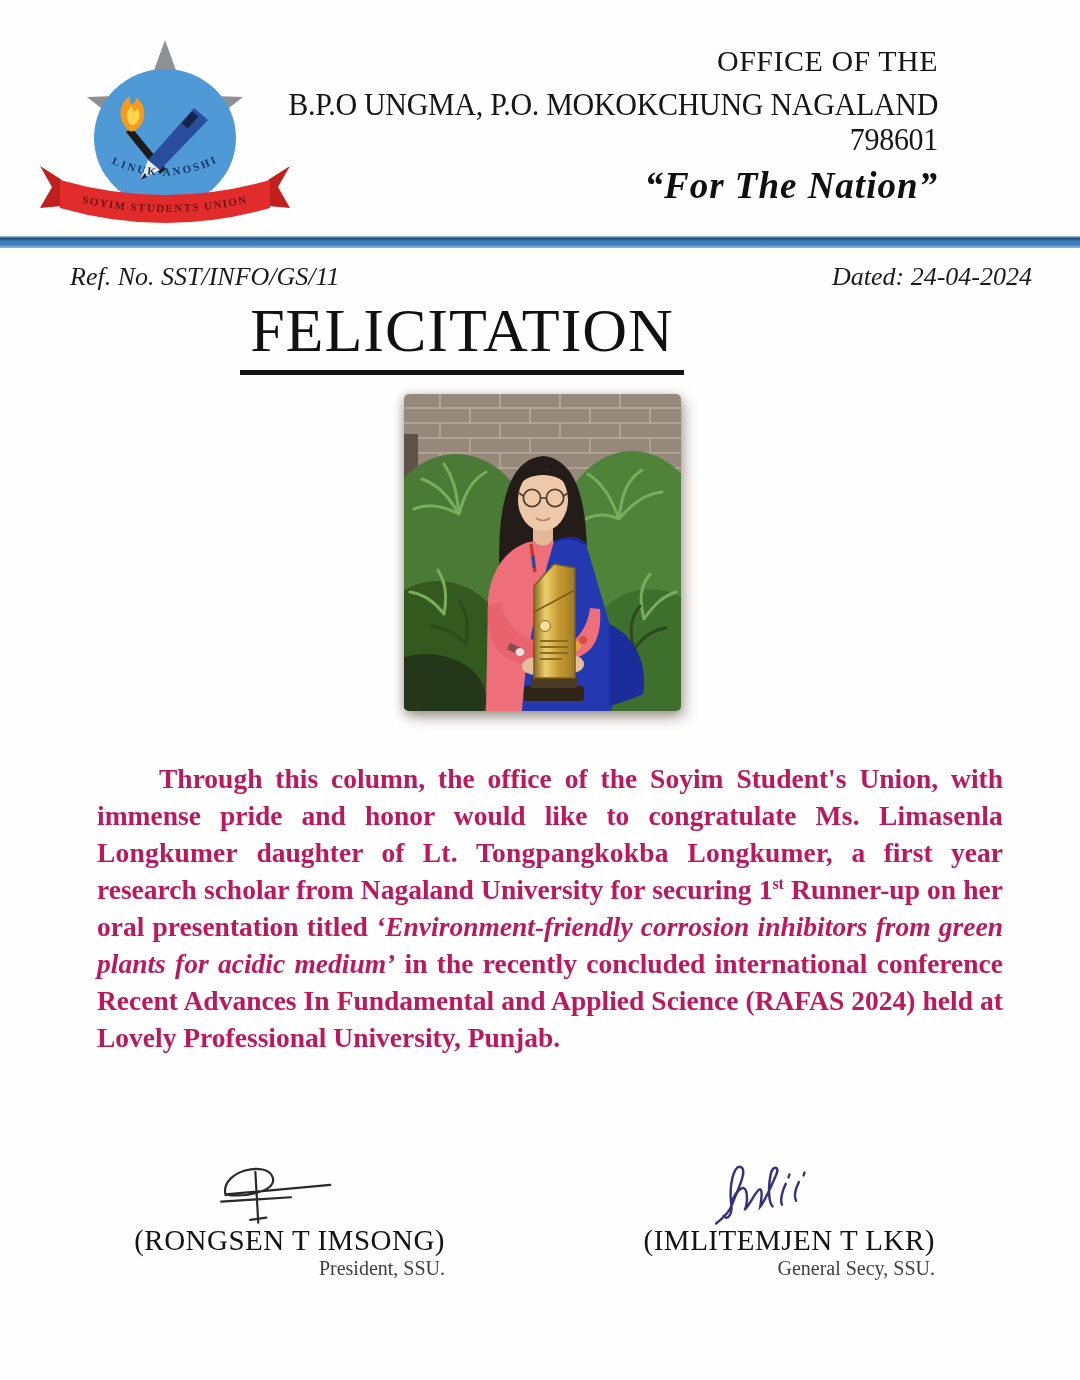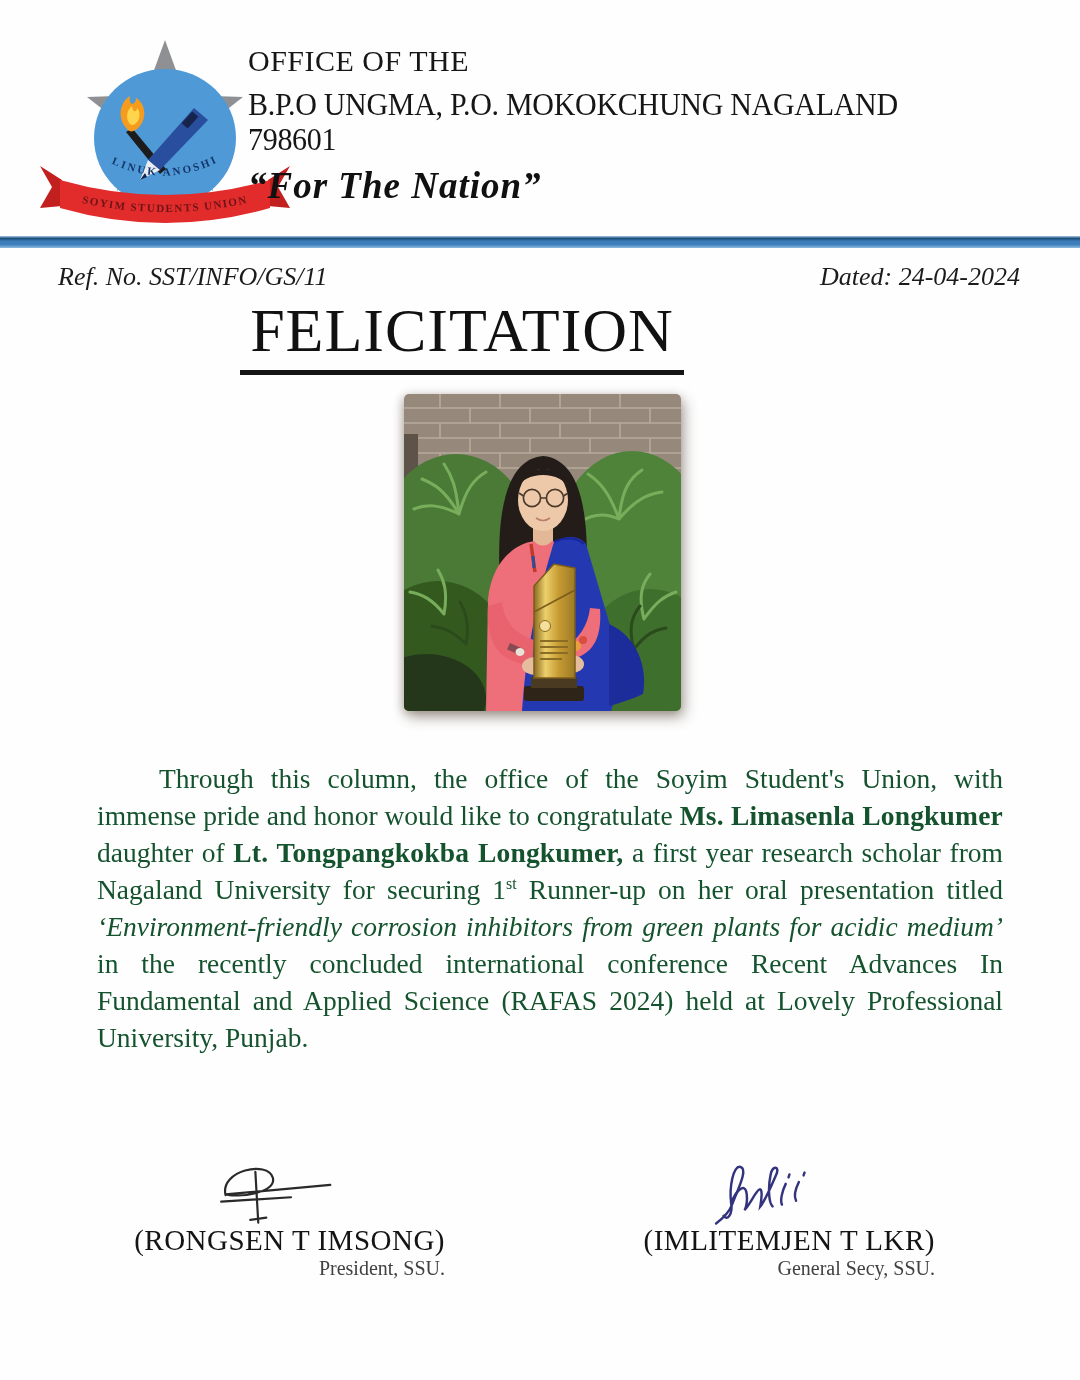--- a/index.html
+++ b/index.html
@@ -3,41 +3,41 @@
 <meta charset="utf-8">
 <style>
   html,body{margin:0;padding:0;background:#ffffff;}
   .page{
     position:relative;width:1080px;height:1380px;margin:0 auto;
     background:#fefefe;overflow:hidden;
     font-family:"Liberation Serif", serif;color:#1d1d1d;
   }
   
   .logo{position:absolute;left:36px;top:34px;width:258px;height:200px;}
-  .header-text{position:absolute;left:248px;top:44px;width:690px;text-align:left;}
+  .header-text{position:absolute;left:248px;top:44px;width:690px;text-align:right;}
   .office-line{font-size:30px;letter-spacing:.5px;color:#161616;}
   .org-name{font-size:48px;letter-spacing:.5px;margin-top:2px;color:#111;}
   .org-address{font-size:30px;letter-spacing:-.3px;margin-top:10px;color:#161616;transform:scaleY(1.05);}
   .motto{font-size:37px;font-weight:bold;font-style:italic;margin-top:8px;letter-spacing:1px;color:#101010;}
   .divider{position:absolute;left:0;top:236px;width:1080px;height:12px;
     background:linear-gradient(to bottom,#a9cbe7 0%,#1d4d78 20%,#3a7ab8 42%,#3f80bd 72%,#8fbcdf 100%);}
   
-  .meta-row{position:absolute;left:58px;top:262px;width:962px;display:flex;justify-content:space-between;
+  .meta-row{position:absolute;left:70px;top:262px;width:962px;display:flex;justify-content:space-between;
     font-style:italic;font-size:26px;color:#1b1b1b;}
   
   .title-wrap{position:absolute;left:0;top:298px;width:924px;text-align:center;}
   .doc-title{display:inline-block;margin:0;font-size:62px;font-weight:400;letter-spacing:1px;
     color:#111;border-bottom:5px solid #151515;padding:0 10px 7px 10px;line-height:1.05;}
   
   .photo{position:absolute;left:404px;top:394px;width:277px;height:317px;margin:0;
     border-radius:5px;overflow:hidden;box-shadow:3px 6px 14px rgba(70,55,40,.45), -2px 2px 8px rgba(70,55,40,.25);}
   .photo svg{display:block;width:100%;height:100%;}
   
   .body-text{position:absolute;left:97px;top:760px;width:906px;
-    font-size:27.5px;line-height:37px;text-align:justify;color:#14532d;}
+    font-size:27.5px;line-height:37px;text-align:justify;color:#be185d;font-weight:bold;}
   .body-text p{margin:0;}
   .p1{text-indent:62px;}
   .p2{text-indent:34px;}
   .body-text sup{font-size:58%;vertical-align:super;line-height:0;}
   .body-text b{letter-spacing:.2px;}
   
   .sig-row{position:absolute;left:0;top:1150px;width:1080px;}
   .sig-block{position:absolute;text-align:right;}
   .sig-left{left:105px;width:340px;}
   .sig-right{left:595px;width:340px;}

